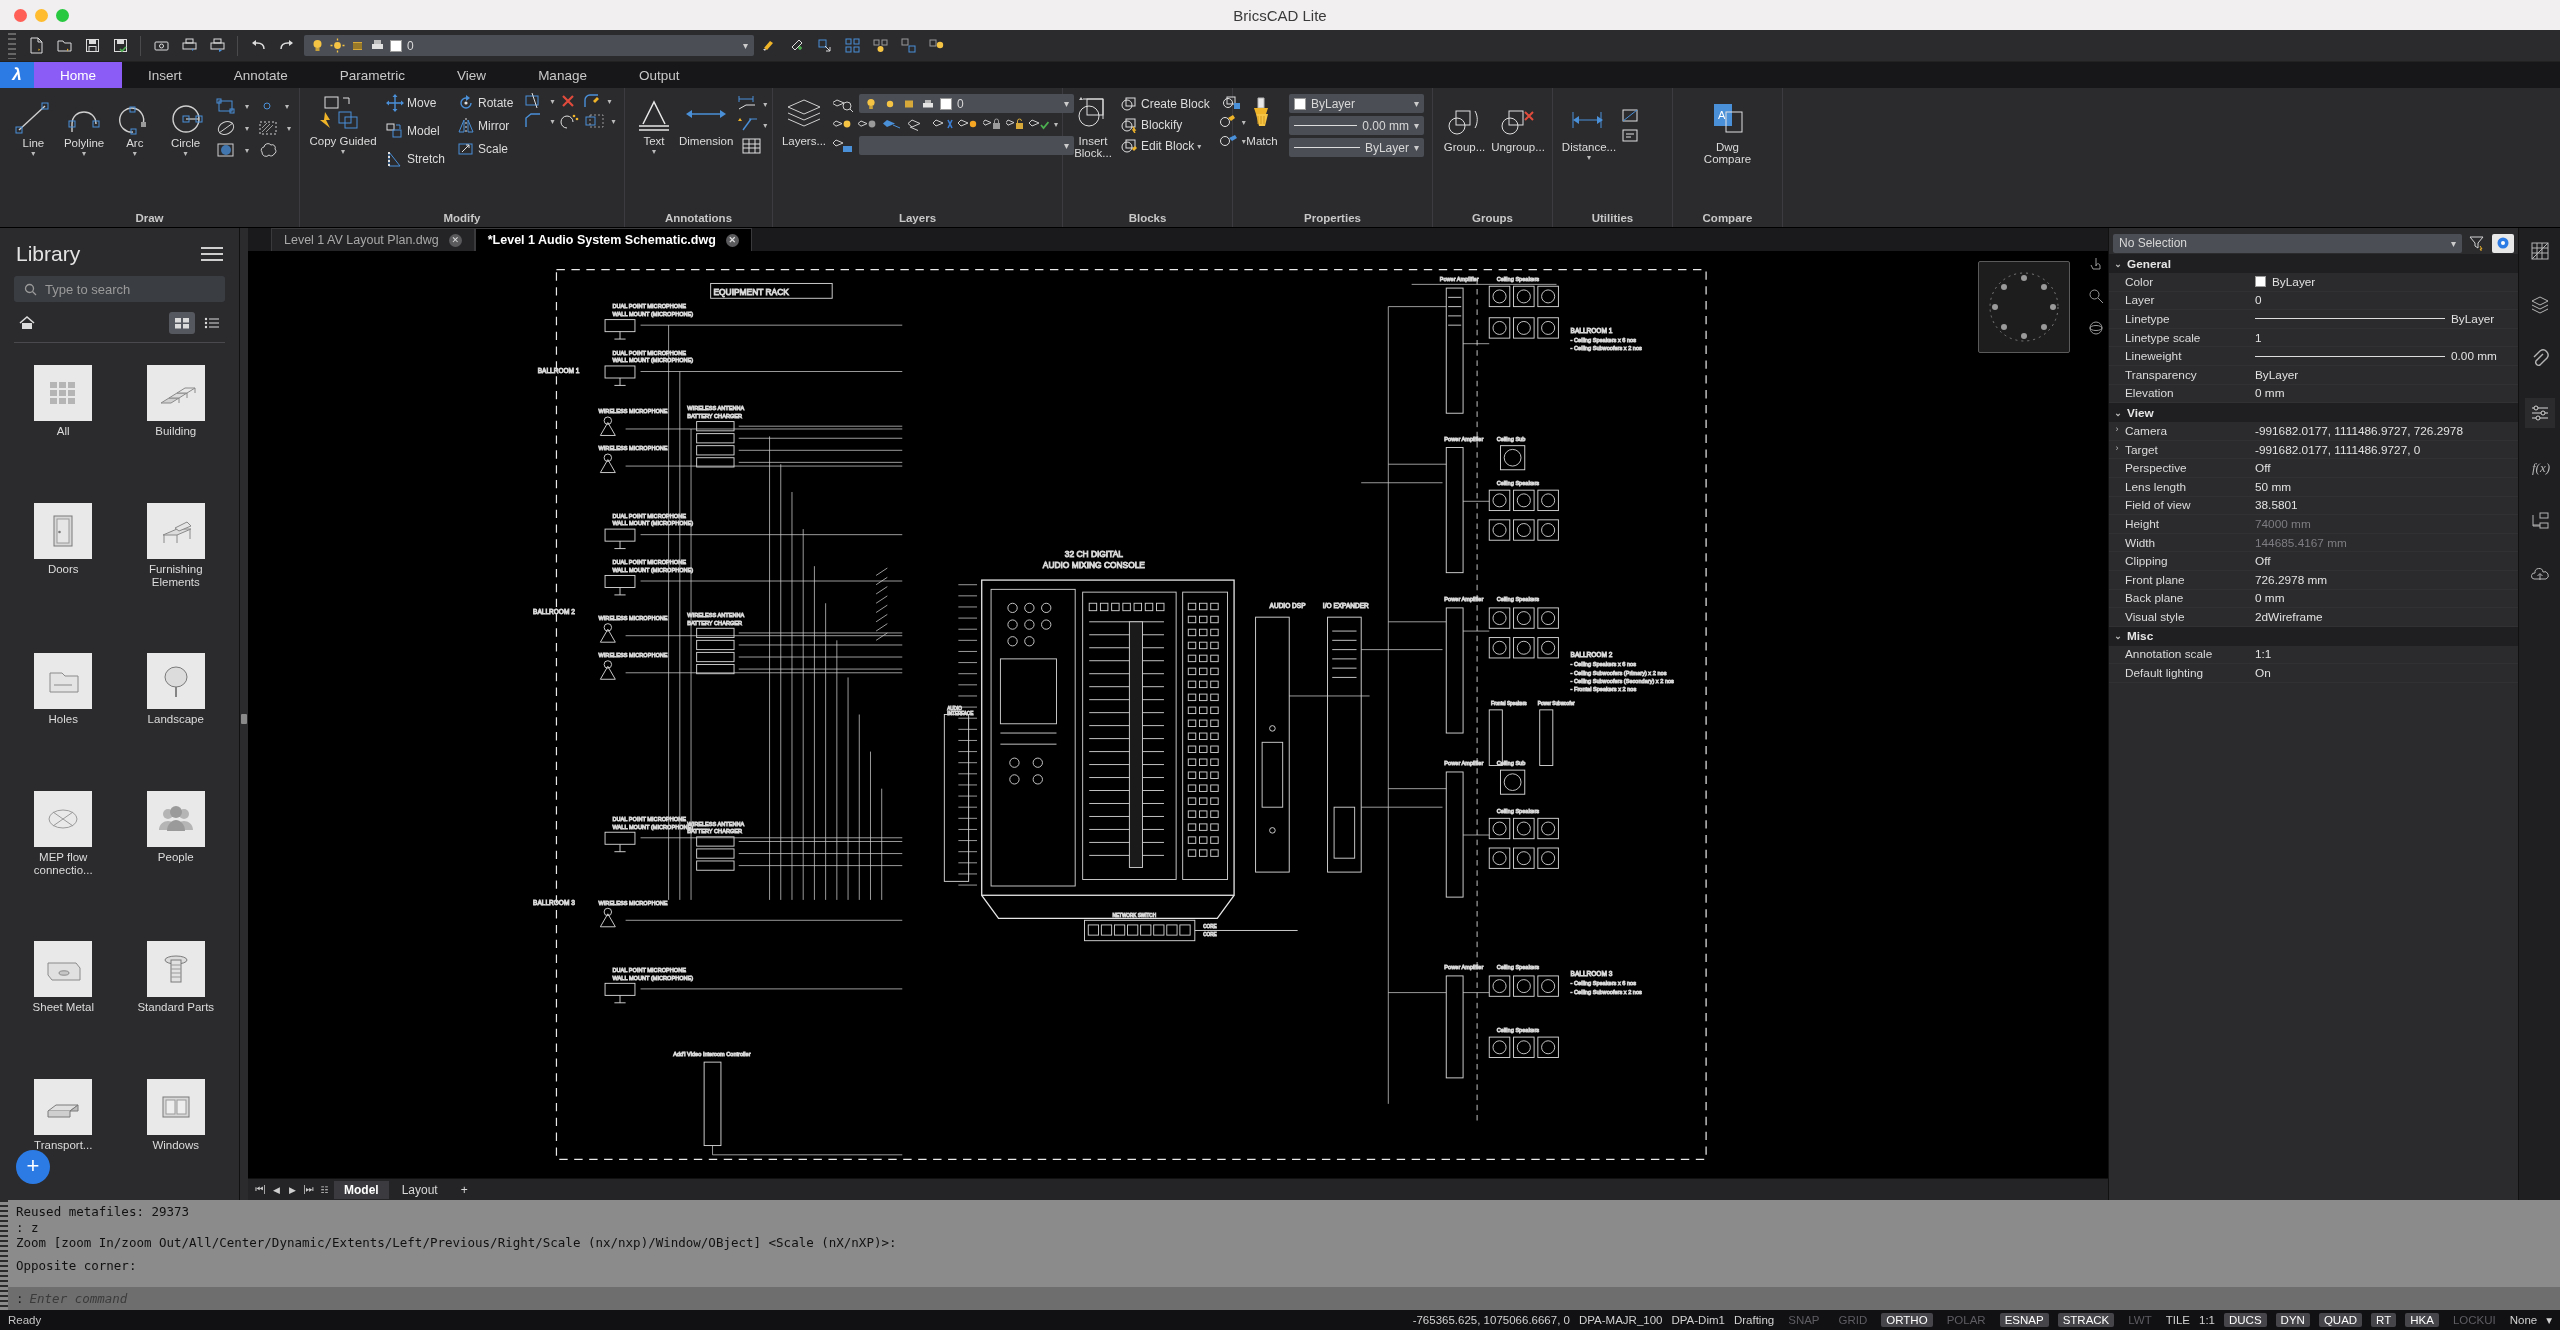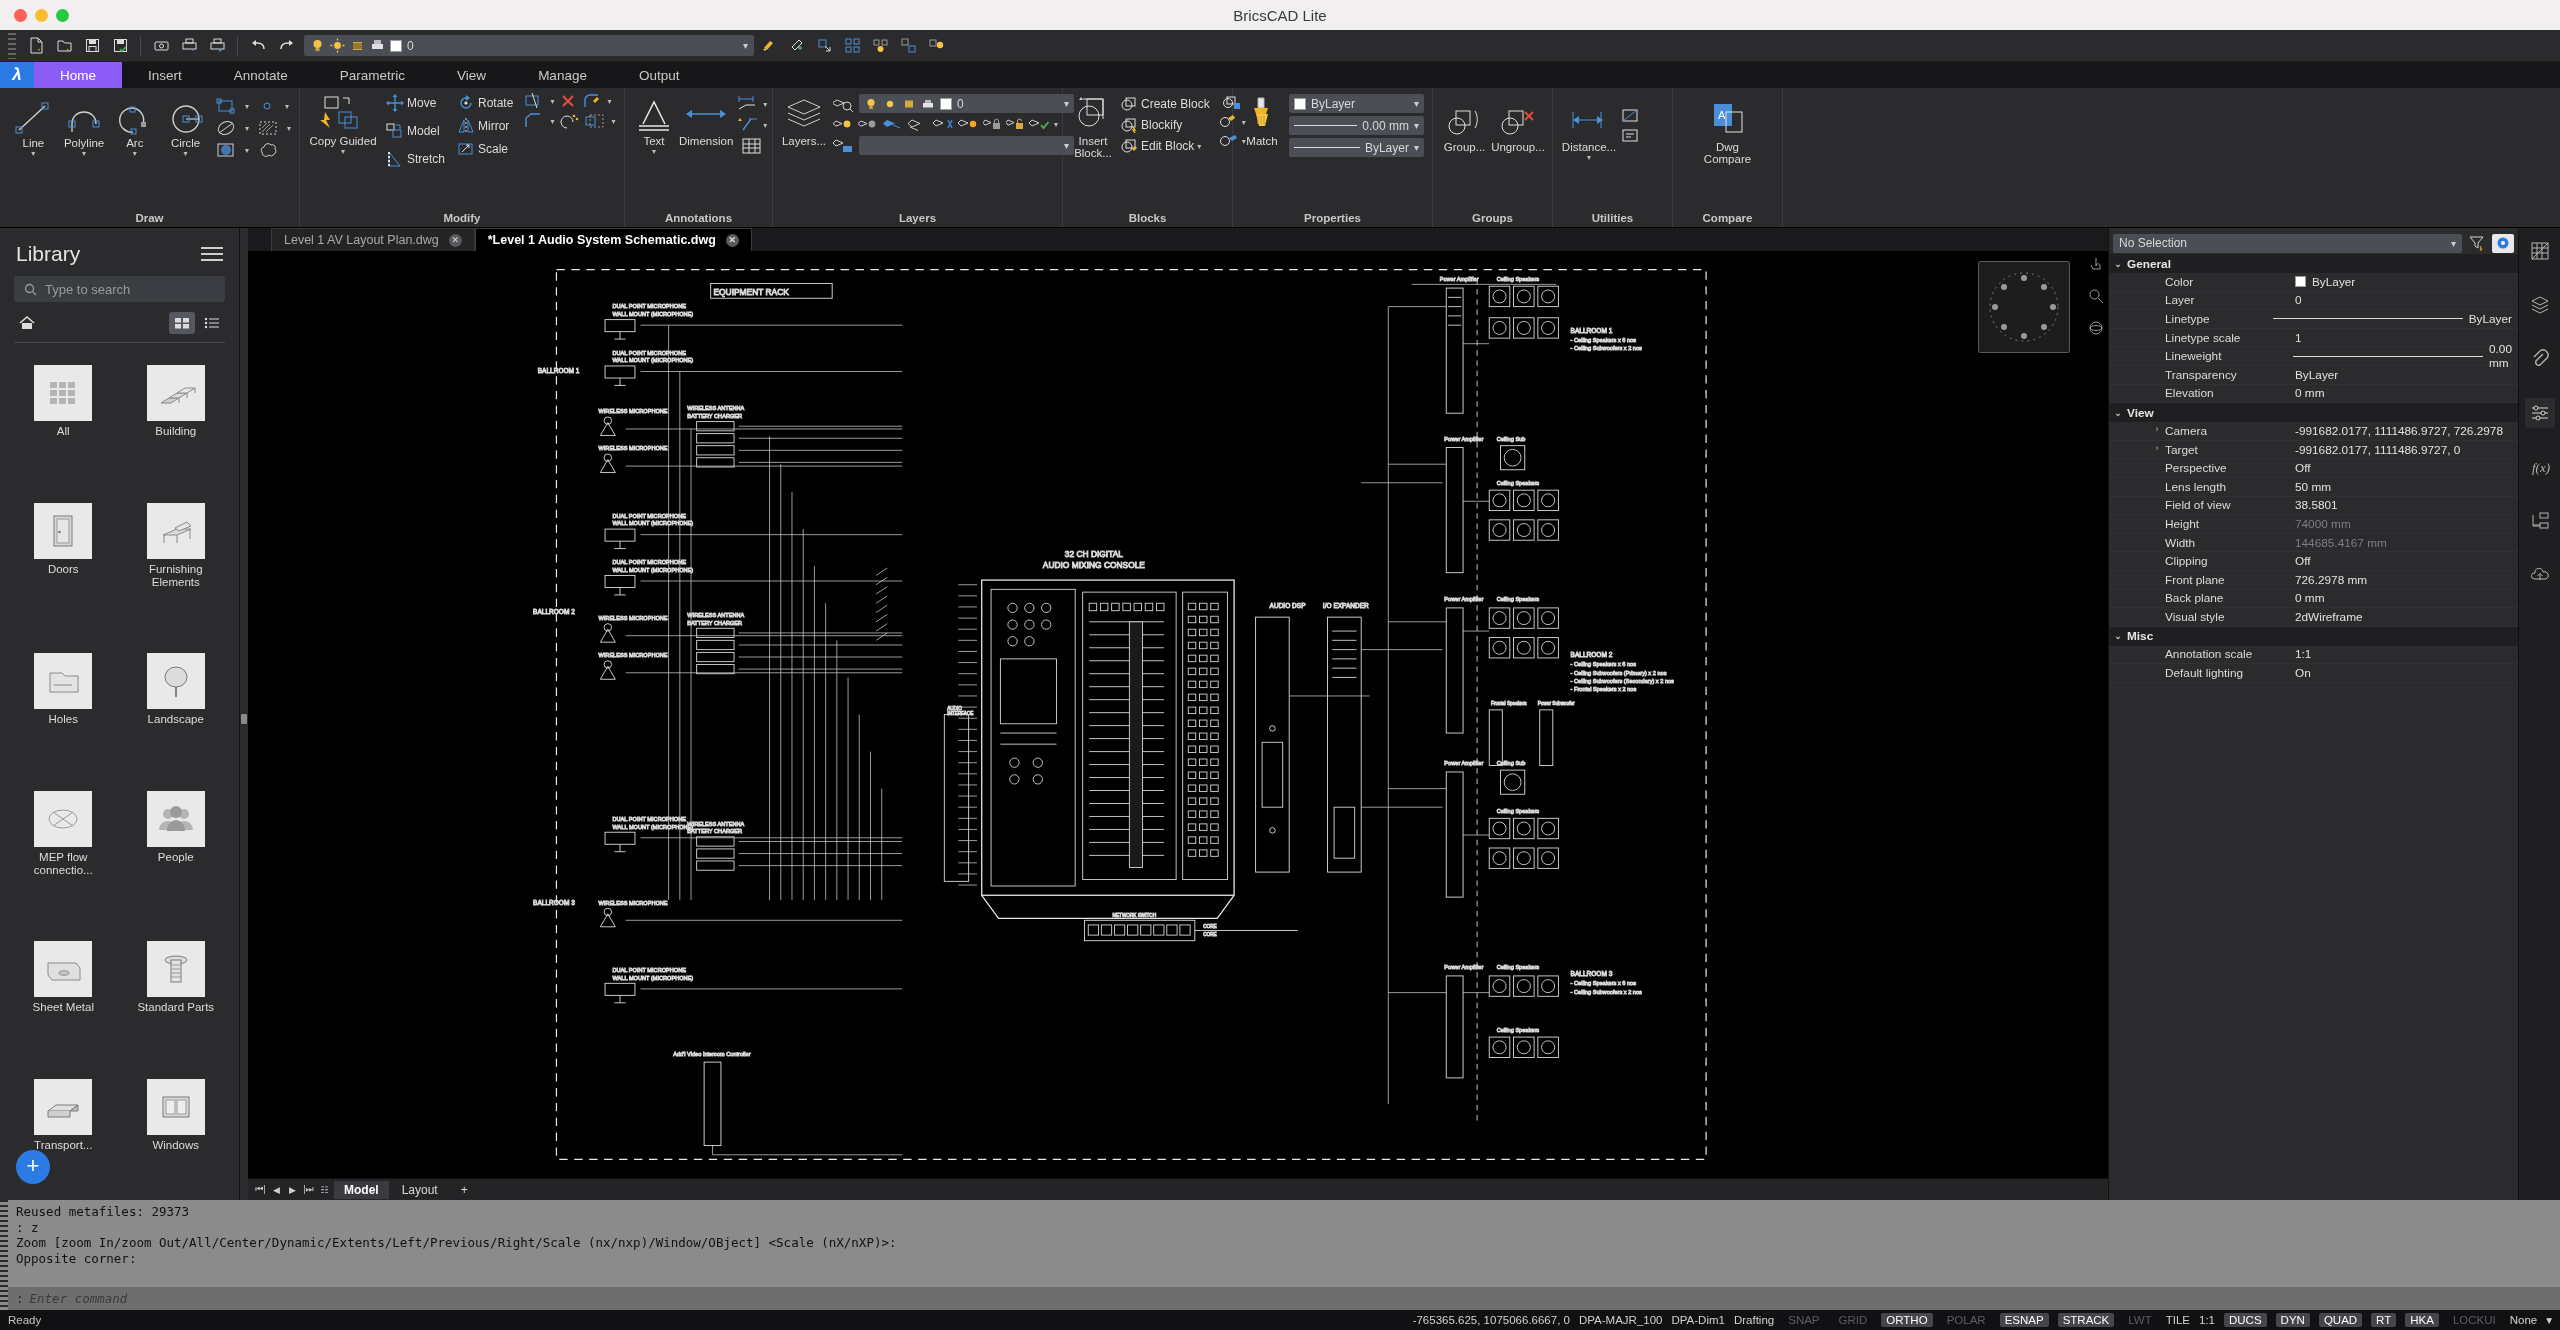--- a/index.html
+++ b/index.html
@@ -123,21 +123,21 @@
   #propshead { height:22px; display:flex; align-items:center; gap:4px; padding:0 4px;
     margin-top:4px;}
   #propsel { flex:1; height:19px; background:#4b4e55; border-radius:2px; display:flex;
     align-items:center; padding:0 6px; font-size:12px;}
   .phicon { width:22px; height:19px; display:flex;align-items:center;justify-content:center;
     border-radius:2px; cursor:pointer;}
   .phicon.sel { background:#e8e8e8;}
   #proplist { flex:1; overflow:hidden; font-size:11.8px;}
   .pgroup { background:#1f1f22; height:19px; display:flex; align-items:center;
     font-weight:700; color:#e6e6e6; padding-left:4px; gap:4px;}
-  .prow { height:18.6px; display:flex; align-items:center; border-bottom:1px solid #313134;padding-left:40px;}
+  .prow { height:18.6px; display:flex; align-items:center; border-bottom:1px solid #313134;}
   .pname { width:146px; padding-left:16px; color:#dcdcdc; white-space:nowrap; overflow:hidden;}
   .pval { flex:1; color:#e2e2e2; display:flex; align-items:center; gap:6px; padding-right:6px;}
   .pval.dim { color:#7e7e82;}
   .pval .swatch{ width:11px; height:11px; background:#fff; border:1px solid #999;}
   .pval .ltline{ flex:0 0 190px; height:1px; background:#ddd;}
   .expander { font-size:9px; color:#bbb; width:10px; display:inline-block; text-align:center;}
   #propsiderail { width:42px; background:#1f1f22; border-left:1px solid #111;
     display:flex; flex-direction:column; align-items:center; padding-top:8px; gap:24px;}
   .prail { width:30px; height:30px; display:flex;align-items:center;justify-content:center;
     cursor:pointer;}
@@ -1788,21 +1788,21 @@
 
 </div>
 
 <div id="cmdwrap">
   <div id="cmdgrip"></div>
   <div id="cmdinner">
     <div id="cmdhist">
         <div style="white-space: nowrap;">Reused metafiles: 29373</div>
         <div style="white-space: nowrap;">: z</div>
         <div style="white-space: nowrap;">Zoom [zoom In/zoom Out/All/Center/Dynamic/Extents/Left/Previous/Right/Scale (nx/nxp)/Window/OBject] &lt;Scale (nX/nXP)&gt;:</div>
-        <div style="white-space: nowrap;">Opposite corner:</div>
+        <div style="white-space: nowrap; margin-top: 7px;">Opposite corner:</div>
       </div>
     <div id="cmdprompt">
       <span>:</span>
       <span class="ph">Enter command</span>
     </div>
   </div>
 </div>
 
 <div id="status">
   <span id="statusleft">Ready</span>

